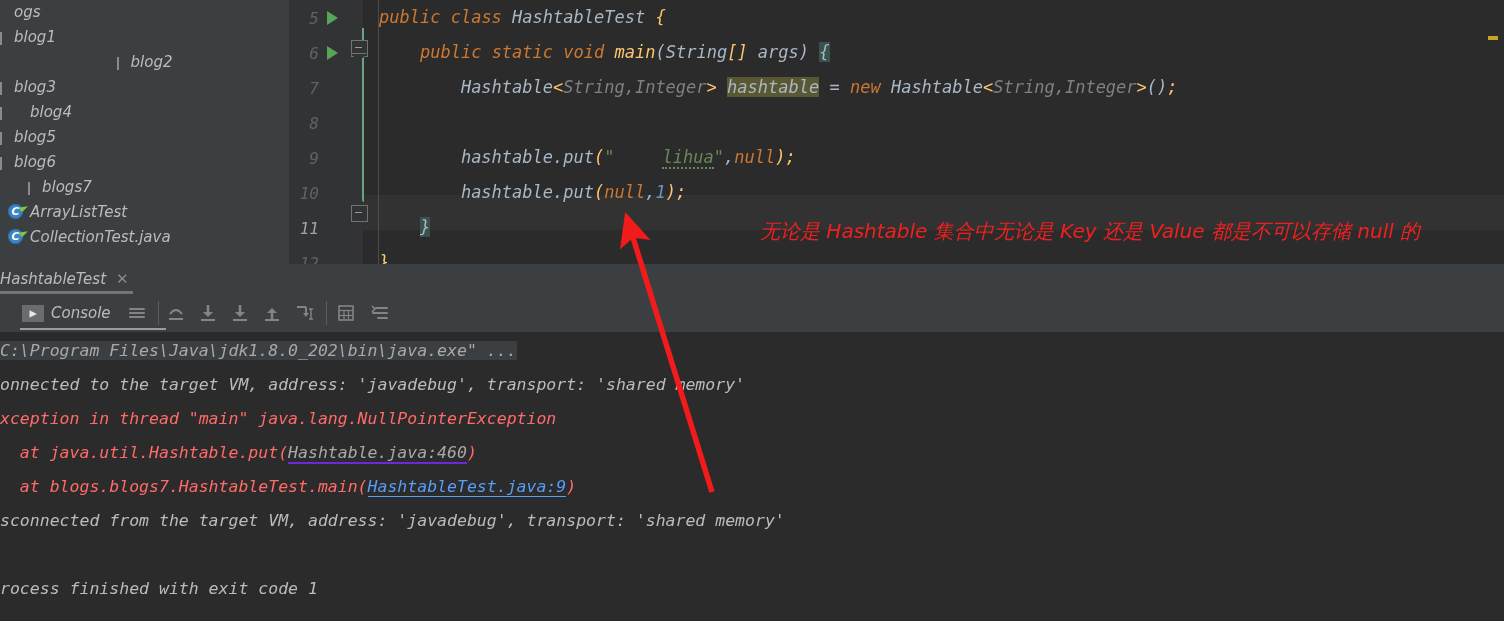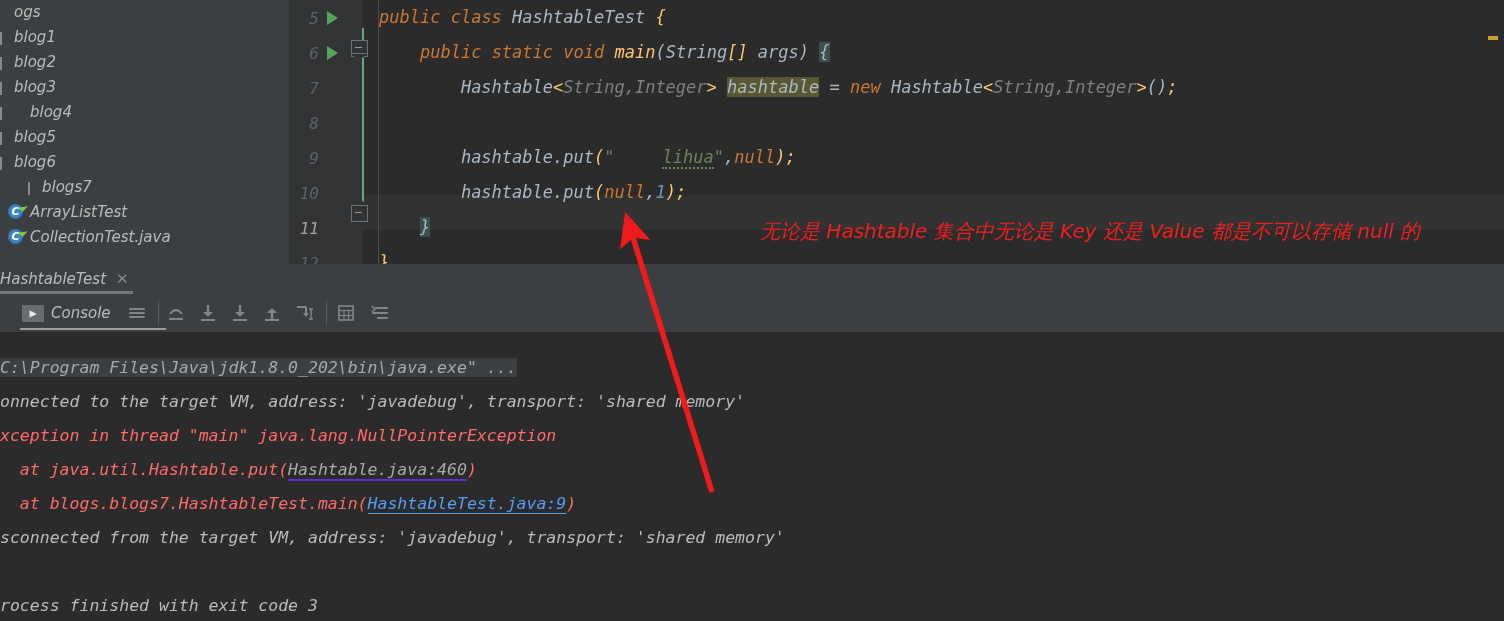--- a/index.html
+++ b/index.html
@@ -211,21 +211,21 @@
 
   
   #console {
     position:absolute; left:0; top:332px; width:1504px; height:289px;
     background:#2b2b2b;
     font-family:"DejaVu Sans Mono", monospace;
     font-size:16.5px;
     overflow:hidden;
   }
   .cline {
-    position:absolute; left:0; white-space:pre; height:34px; line-height:34px;margin-top:17px;
+    position:absolute; left:0; white-space:pre; height:34px; line-height:34px;
   }
   .c-grey   { color:#bbbbbb; }
   .c-red    { color:#ff6b68; }
   .c-cmd    { color:#a9a9a9; background:#3c3f41; }
   .c-link   { color:#a9a9a9; border-bottom:2px solid #6d28d9; }
   .c-link-hover { color:#589df6; border-bottom:1px solid #589df6; }
 
   #watermark {
     position:absolute; right:16px; bottom:10px;
     color:#8a8d8f; font-size:16px;
@@ -239,21 +239,21 @@
 
   <div id="project-tree">
       <div class="tree-row" style="padding-left: 0px;">
         <span class="folder-glyph" style="visibility: hidden;"></span>
         <span>ogs</span>
       </div>
       <div class="tree-row" style="padding-left: 0px;">
         <span class="folder-glyph"></span>
         <span>blog1</span>
       </div>
-      <div class="tree-row" style="padding-left: 0px;">
+      <div class="tree-row" style="padding-left: 0px; justify-content: center;">
         <span class="folder-glyph"></span>
         <span>blog2</span>
       </div>
       <div class="tree-row" style="padding-left: 0px;">
         <span class="folder-glyph"></span>
         <span>blog3</span>
       </div>
       <div class="tree-row" style="padding-left: 0px; gap: 16px;">
         <span class="folder-glyph"></span>
         <span>blog4</span>
@@ -389,16 +389,16 @@
   </div>
 
   <div id="console">
       <div class="cline" style="top: 2px;"><span class="c-cmd">C:\Program Files\Java\jdk1.8.0_202\bin\java.exe" ...</span></div>
       <div class="cline" style="top: 36px;"><span class="c-grey">onnected to the target VM, address: 'javadebug', transport: 'shared memory'</span></div>
       <div class="cline" style="top: 70px;"><span class="c-red">xception in thread "main" java.lang.NullPointerException</span></div>
       <div class="cline" style="top: 104px;"><span class="c-red">  at java.util.Hashtable.put(</span><span class="c-link">Hashtable.java:460</span><span class="c-red">)</span></div>
       <div class="cline" style="top: 138px;"><span class="c-red">  at blogs.blogs7.HashtableTest.main(</span><span class="c-link-hover">HashtableTest.java:9</span><span class="c-red">)</span></div>
       <div class="cline" style="top: 172px;"><span class="c-grey">sconnected from the target VM, address: 'javadebug', transport: 'shared memory'</span></div>
       <div class="cline" style="top: 206px;"></div>
-      <div class="cline" style="top: 240px;"><span class="c-grey">rocess finished with exit code 3</span></div>
+      <div class="cline" style="top: 240px;"><span class="c-grey">rocess finished with exit code 1</span></div>
     </div>
 
 </div>
 
 </body></html>

